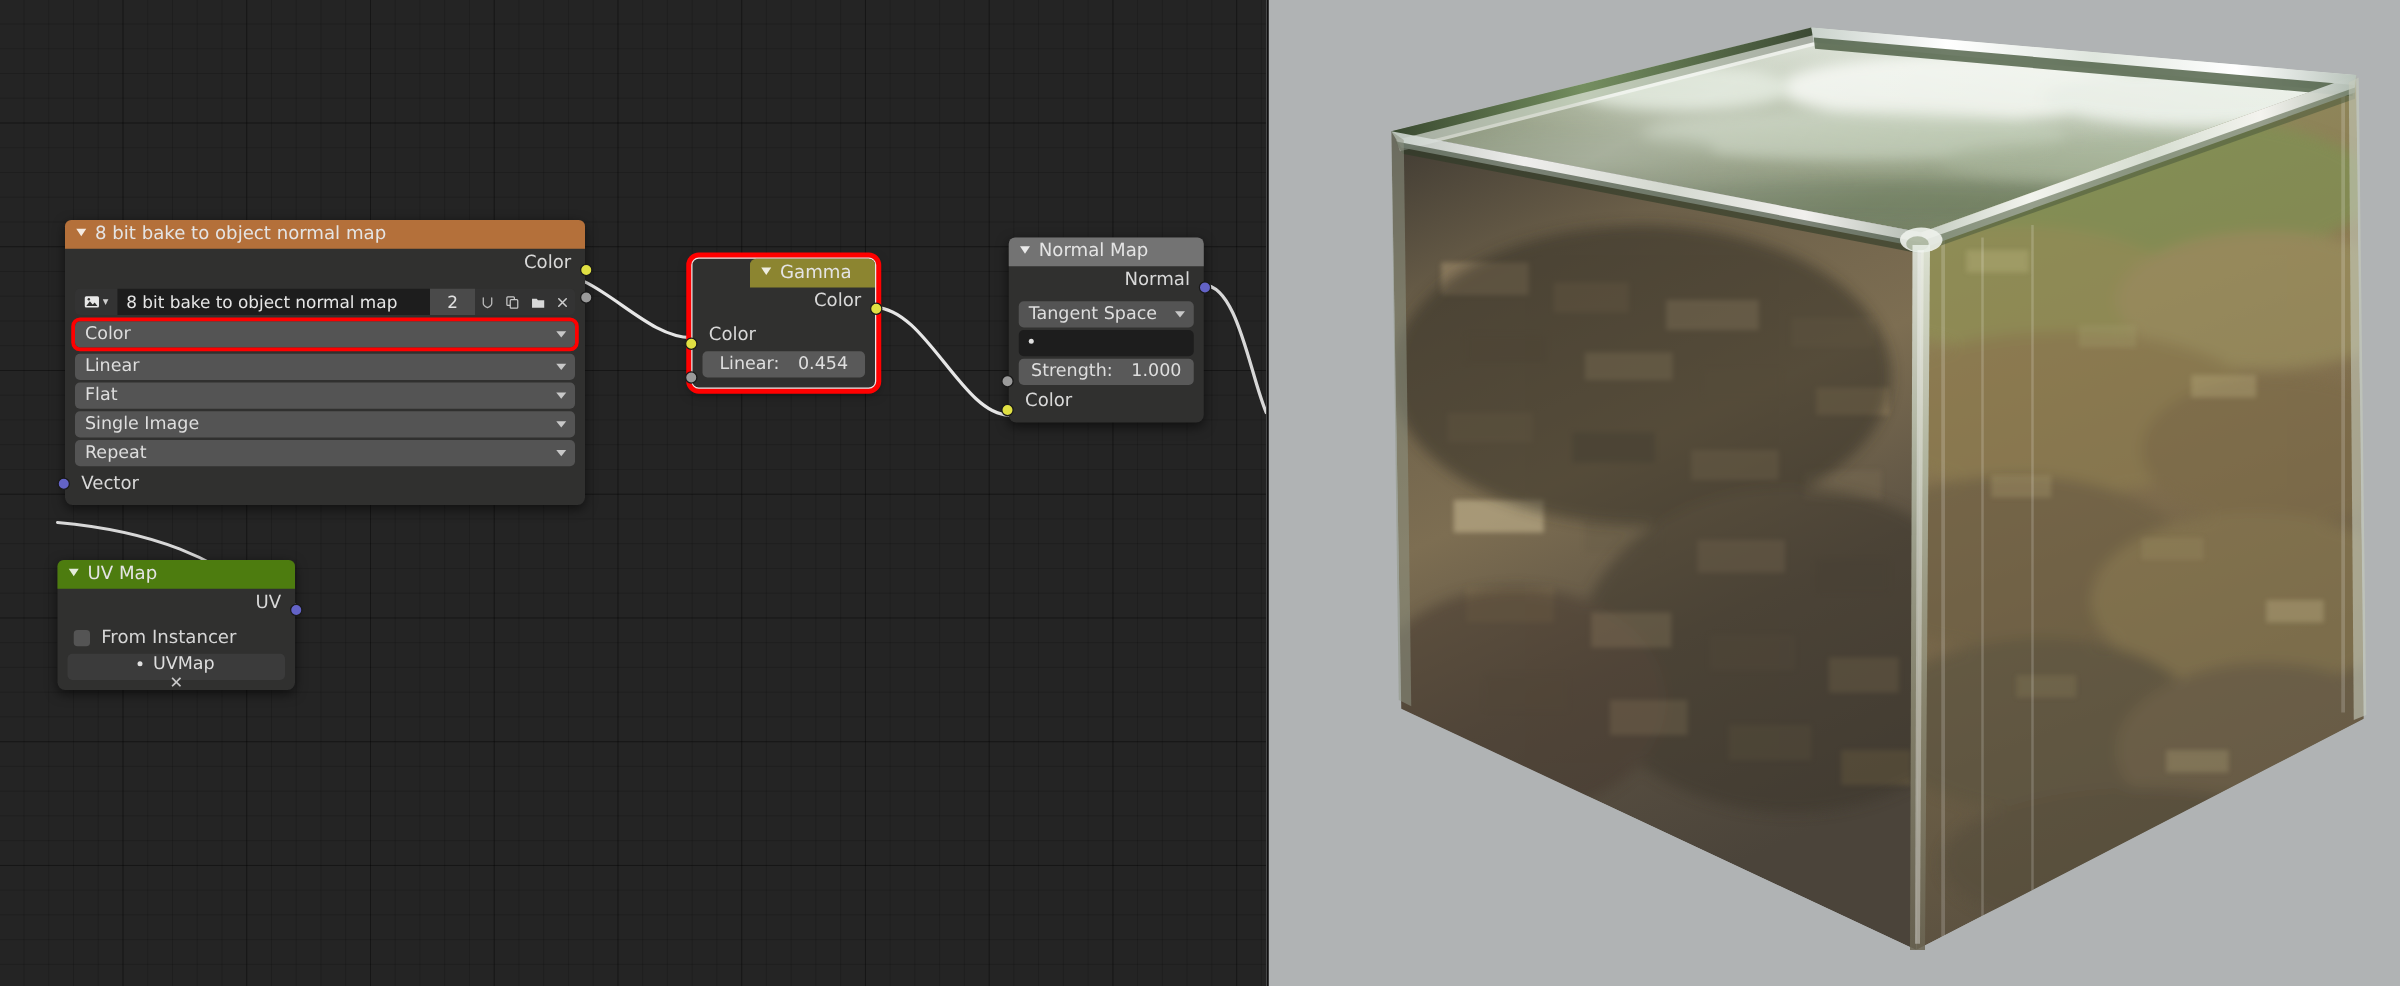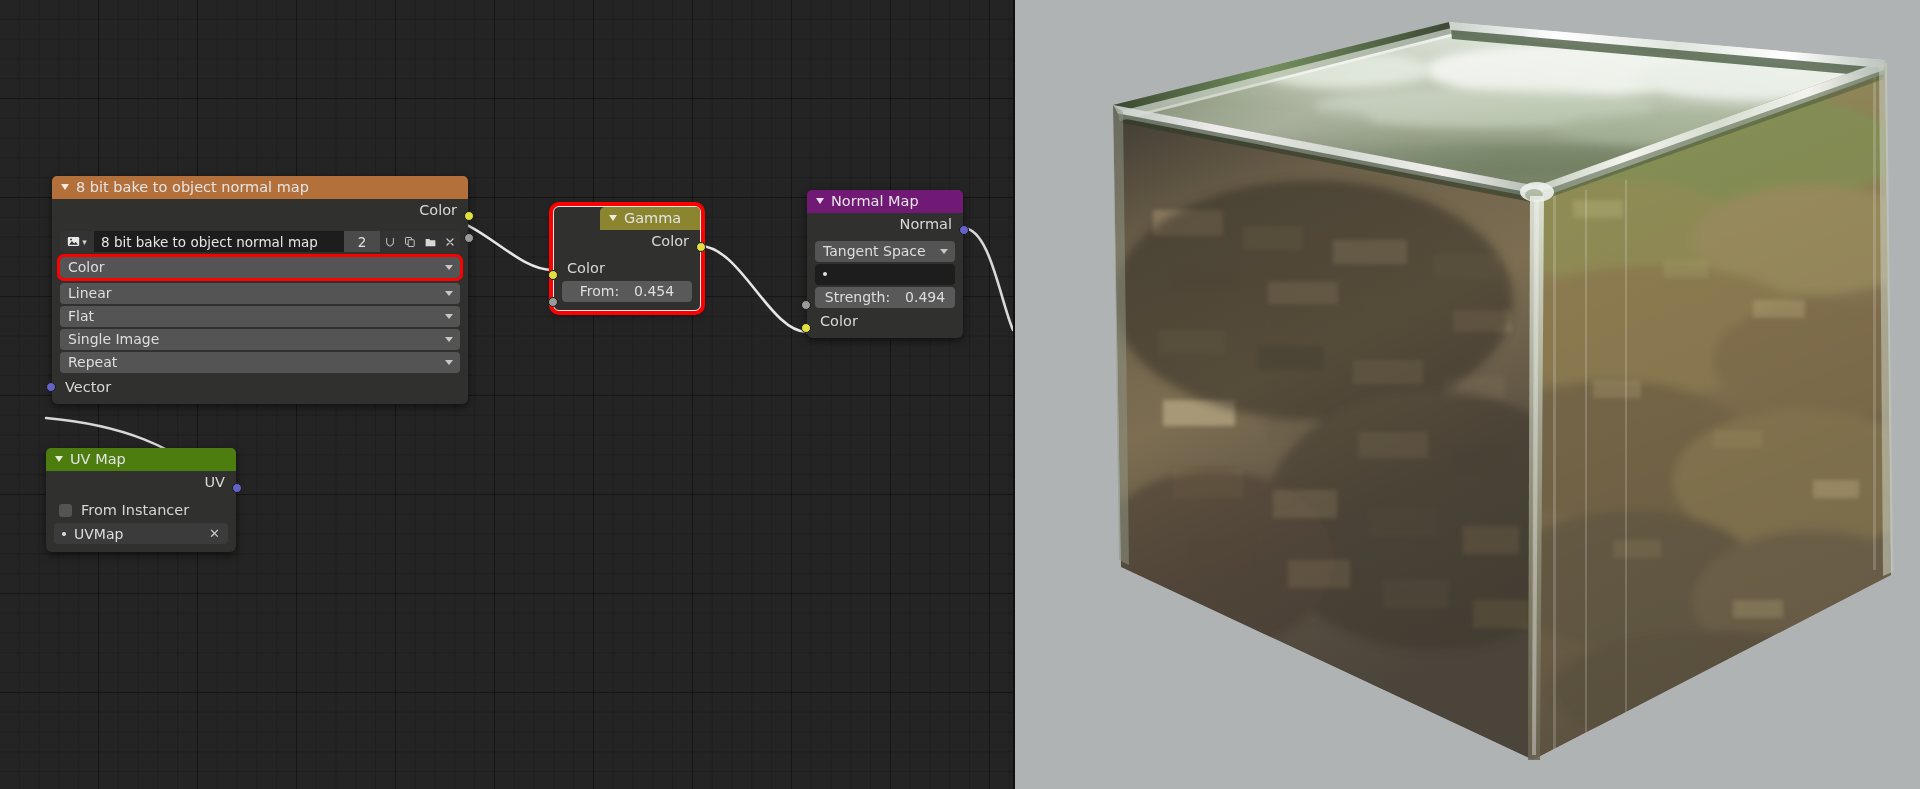--- a/index.html
+++ b/index.html
@@ -89,20 +89,21 @@
   .db-btn { width:20px; background:#333; display:flex; align-items:center; justify-content:center; color:#c9c9c9; }
   .db-btn.last { border-radius:0 4px 4px 0; }
 
   .chkrow { display:flex; align-items:center; height:22px; padding-left:13px; gap:9px; font-size:14.5px; }
   .chk { width:13px; height:13px; background:#545454; border-radius:3px; }
 
   .uvfield {
     margin: 2px 8px; height: 21px; background:#3b3b3b; border-radius:4px;
     display:flex; align-items:center; padding:0 8px; font-size:14px; color:#dedede;
     justify-content:space-between;
+    flex-direction:column;
   }
   .dot { width:4px; height:4px; border-radius:50%; background:#e0e0e0; display:inline-block; margin-right:8px; }
 
   .hl-red { outline: 3px solid #ff0000; outline-offset: 0px; }
   .node.hl-node { box-shadow: 0 0 0 4px #ff0000, 0 3px 9px rgba(0,0,0,0.6); }
   .node.sel { border:1px solid #e8e8e8; }
 
   
   #viewport {
     position: absolute; left:1013px; top:0; width:907px; height:789px;
@@ -226,48 +227,48 @@
       </div>
       <div class="node-body">
         <div class="socket sock-color" style="right:-6px; top:12px;"></div>
         <div class="row-out">Color</div>
 
         <div class="socket sock-color" style="left:-6px; top:40px;"></div>
         <div class="row-in" style="margin-top:5px;">Color</div>
 
         <div class="socket sock-gray" style="left:-6px; top:67px;"></div>
         <div class="wdg value">
-          <span>From:</span>
+          <span>Linear:</span>
           <span style="display:inline-block; width:6px;"></span>
           <span>0.454</span>
         </div>
       </div>
     </div>
 
     <div class="node" id="node-normal-map" style="left:807px; top:190px; width:156px;">
-      <div class="node-hdr" style="background:#701a75;">
+      <div class="node-hdr" style="background:#737373;">
         <span class="tri"></span><span>Normal Map</span>
       </div>
       <div class="node-body">
         <div class="socket sock-vector" style="right:-6px; top:12px;"></div>
         <div class="row-out">Normal</div>
 
         <div style="height:4px;"></div>
         <div class="wdg dropdown">
           <span>Tangent Space</span>
         </div>
         <div class="wdg dark">
           <span class="dot" style="vertical-align:3px;"></span><span></span>
         </div>
 
         <div class="socket sock-gray" style="left:-6px; top:87px;"></div>
         <div class="wdg value">
           <span>Strength:</span>
           <span style="display:inline-block; width:6px;"></span>
-          <span>0.494</span>
+          <span>1.000</span>
         </div>
 
         <div class="socket sock-color" style="left:-6px; top:110px;"></div>
         <div class="row-in" style="margin-top:2px;">Color</div>
       </div>
     </div>
 
   </div>
 
   <div id="viewport">

